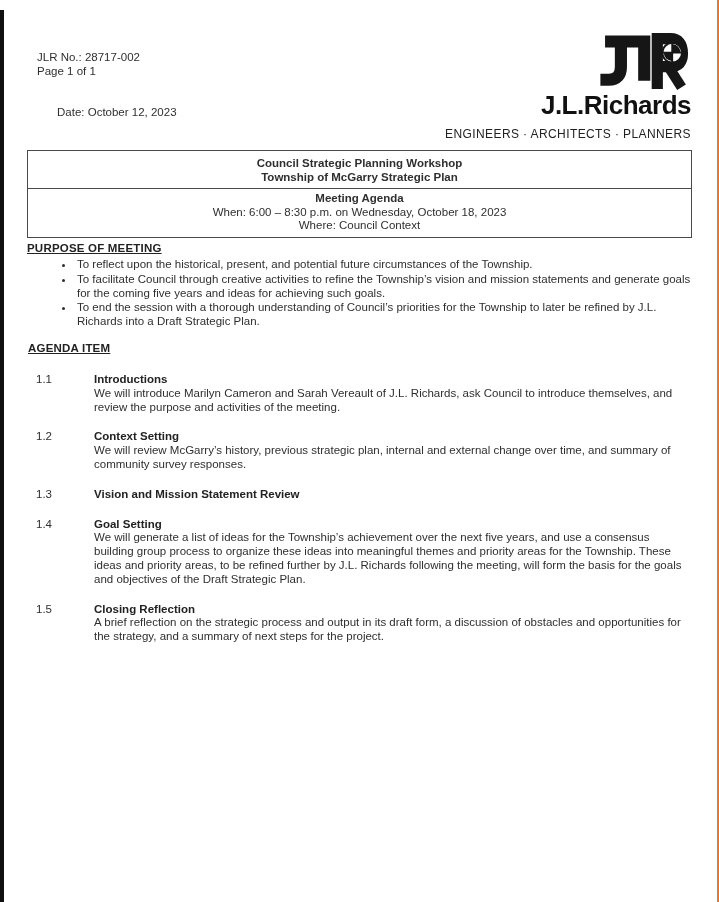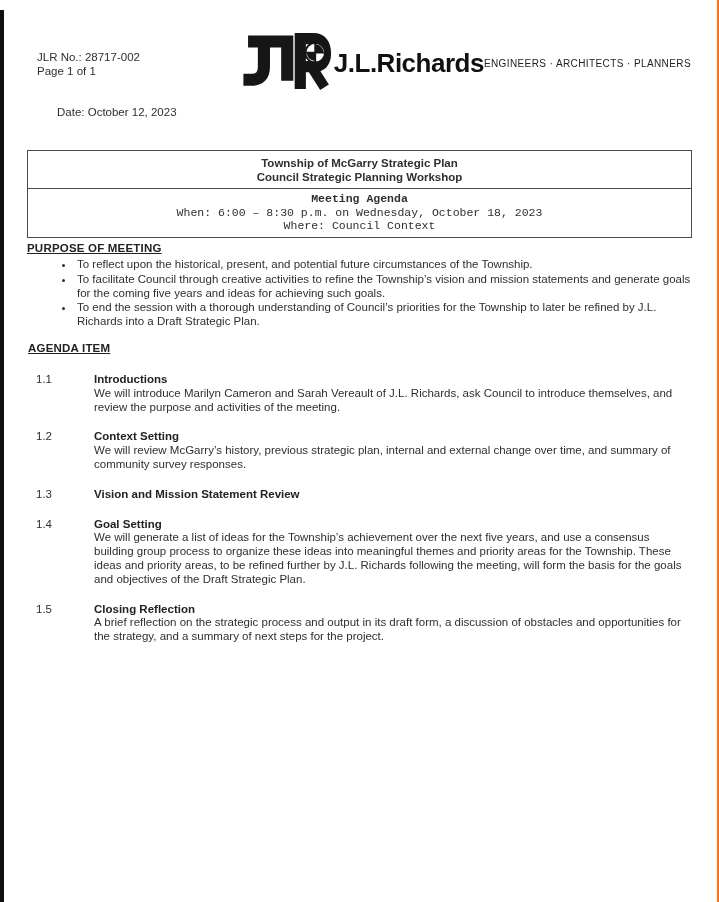--- a/index.html
+++ b/index.html
@@ -29,37 +29,37 @@
     left: 37px; top: 50px;
     line-height: 14px;
   }
   .meta .date { margin-top: 27px; margin-left: 20px; }
 
   
   .logo {
     position: absolute;
     right: 26px; top: 33px;
     display: flex;
-    flex-direction: row;
-    align-items: center;
+    flex-direction: column;
+    align-items: flex-end;
     color: #111;
   }
   .logo svg { display: block; margin-right: 2px; }
   .logo-name {
     font-weight: bold;
     font-size: 26px;
     letter-spacing: -0.5px;
     line-height: 26px;
     margin-top: 1px;
     color: #111;
   }
   .logo-tag {
-    font-size: 10px;
+    font-size: 12px;
     letter-spacing: 0.4px;
-    margin-top: 3px;
+    margin-top: 9px;
     color: #222;
     white-space: nowrap;
   }
 
   
   .title-box {
     position: absolute;
     left: 27px; top: 150px;
     width: 663px;
     border: 1px solid #4a4a4a;
@@ -67,21 +67,20 @@
   }
   .title-box .row1 {
     padding: 5px 0 4px;
     font-weight: bold;
     line-height: 14px;
     border-bottom: 1px solid #4a4a4a;
   }
   .title-box .row2 {
     padding: 3px 0 4px;
     line-height: 13.5px;
-    font-family: Liberation Mono, monospace;
   }
   .title-box .row2 .b { font-weight: bold; }
 
   
   .purpose {
     position: absolute;
     left: 27px; top: 242px;
     width: 665px;
   }
   h2.doc-heading {
@@ -146,22 +145,22 @@
       <path d="M86 7 V35 M72 21 H100" fill="none" stroke="#161616" stroke-width="2"></path>
       <path d="M86 21 L86 12 A9 9 0 0 1 95 21 Z" fill="#161616"></path>
       <path d="M86 21 L86 30 A9 9 0 0 1 77 21 Z" fill="#161616"></path>
     </svg>
     <div class="logo-name">J.L.Richards</div>
     <div class="logo-tag">ENGINEERS · ARCHITECTS · PLANNERS</div>
   </div>
 
   <section class="title-box">
     <div class="row1">
+      <div>Council Strategic Planning Workshop</div>
       <div>Township of McGarry Strategic Plan</div>
-      <div>Council Strategic Planning Workshop</div>
     </div>
     <div class="row2">
       <div class="b">Meeting Agenda</div>
       <div>When: 6:00 – 8:30 p.m. on Wednesday, October 18, 2023</div>
       <div>Where: Council Context</div>
     </div>
   </section>
 
   <section class="purpose">
     <h2 class="doc-heading">PURPOSE OF MEETING</h2>

